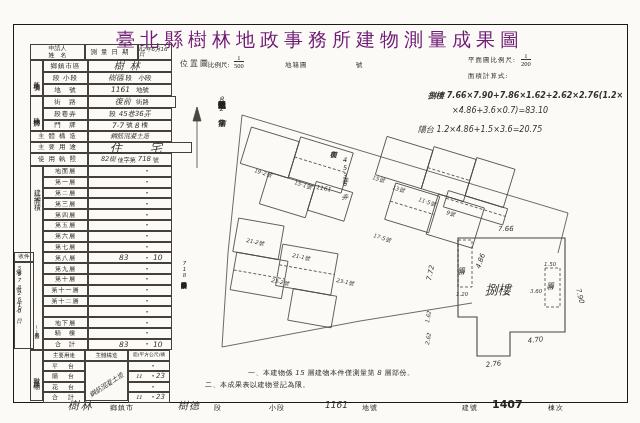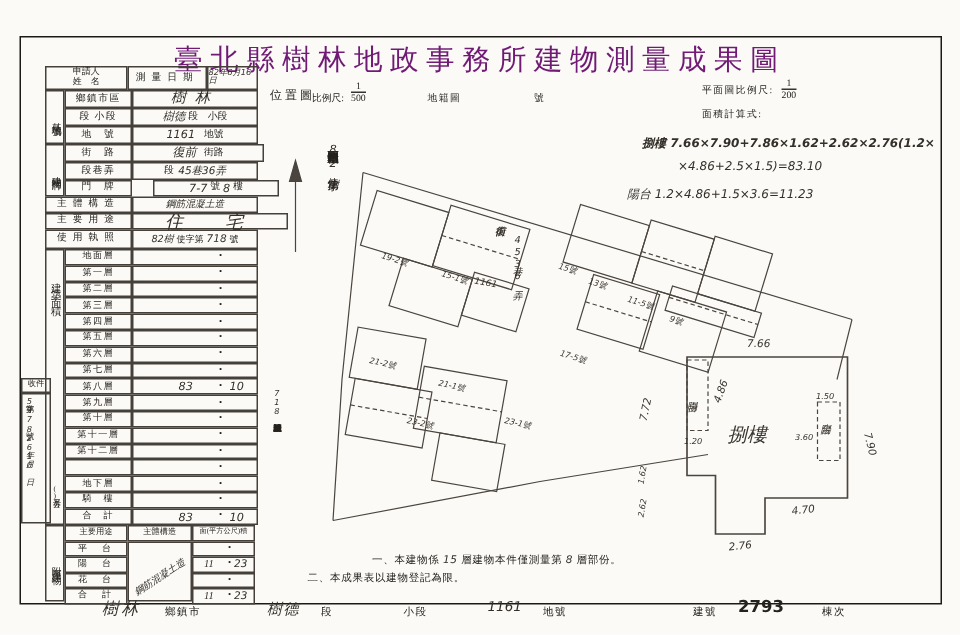--- a/index.html
+++ b/index.html
@@ -70,21 +70,21 @@
   <div class="c" style="left:88px;top:96px;width:88px;height:12px;font-size:6.5px;gap:5px;">
     <span class="hand" style="font-size:8px;">復前</span>
     <span>街路</span>
   </div>
   <div class="c lbl" style="left:43px;top:108px;width:45px;height:12px;">段巷弄</div>
   <div class="c" style="left:88px;top:108px;width:84px;height:12px;font-size:6.5px;gap:3px;">
     <span>段</span>
     <span class="hand" style="font-size:7px;">45巷36弄</span>
   </div>
   <div class="c lbl" style="left:43px;top:120px;width:45px;height:11px;">門　牌</div>
-  <div class="c" style="left:88px;top:120px;width:84px;height:11px;font-size:6.5px;gap:2px;margin-left:14px;">
+  <div class="c" style="left:88px;top:120px;width:84px;height:11px;font-size:6.5px;gap:2px;">
     <span class="hand" style="font-size:7.5px;">7-7</span>
     <span>號</span>
     <span class="hand" style="font-size:7.5px;">8</span>
     <span>樓</span>
   </div>
 
   <div class="c lblw" style="left:30px;top:131px;width:58px;height:11px;">主體構造</div>
   <div class="c hand" style="left:88px;top:131px;width:84px;height:11px;font-size:6.5px;">鋼筋混凝土造</div>
 
   <div class="c lblw" style="left:30px;top:142px;width:58px;height:11px;">主要用途</div>
@@ -132,22 +132,22 @@
   <div class="abs print" style="left:285px;top:61px;font-size:6.5px;letter-spacing:1px;">地籍圖</div>
   <div class="abs print" style="left:356px;top:61px;font-size:6.5px;">號</div>
   <div class="abs print" style="left:468px;top:56px;font-size:6.5px;letter-spacing:1px;">平面圖比例尺:</div>
   <div class="frac" style="left:521px;top:52px;">
     <span class="num">1</span>
     <span>200</span>
   </div>
   <div class="abs print" style="left:468px;top:72px;font-size:6.5px;letter-spacing:1px;">面積計算式:</div>
 
   <div class="abs hand" style="left:428px;top:90px;font-size:8px;white-space:nowrap;font-weight:bold;">捌樓 7.66×7.90+7.86×1.62+2.62×2.76(1.2×</div>
-  <div class="abs hand" style="left:452px;top:106px;font-size:8px;white-space:nowrap;">×4.86+2.5×1.5)=83.10</div>
-  <div class="abs hand" style="left:418px;top:124px;font-size:8px;white-space:nowrap;">陽台 1.2×4.86+1.5×3.6=11.23</div>
+  <div class="abs hand" style="left:452px;top:106px;font-size:8px;white-space:nowrap;">×4.86+3.6×0.7)=83.10</div>
+  <div class="abs hand" style="left:418px;top:124px;font-size:8px;white-space:nowrap;">陽台 1.2×4.86+1.5×3.6=20.75</div>
 
   <svg class="abs" style="left:180px;top:55px;" width="448" height="345" viewBox="0 0 448 345">
     <g stroke="#4a453e" stroke-width="0.8" fill="none">
 
       <g>
         <line x1="17" y1="113" x2="17" y2="62"></line>
         <polygon points="17,52 13,66 21,66" fill="#4a453e"></polygon>
       </g>
 
       <g>
@@ -242,21 +242,21 @@
   <div class="abs notes" style="left:205px;top:380px;white-space:nowrap;">二、本成果表以建物登記為限。</div>
 
   <div class="abs hand" style="left:68px;top:398px;font-size:11px;letter-spacing:2px;">樹林</div>
   <div class="abs foot" style="left:110px;top:403px;">鄉鎮市</div>
   <div class="abs hand" style="left:178px;top:399px;font-size:10px;letter-spacing:1px;">樹德</div>
   <div class="abs foot" style="left:214px;top:403px;">段</div>
   <div class="abs foot" style="left:269px;top:403px;">小段</div>
   <div class="abs hand" style="left:325px;top:400px;font-size:9px;">1161</div>
   <div class="abs foot" style="left:362px;top:403px;">地號</div>
   <div class="abs foot" style="left:462px;top:403px;">建號</div>
-  <div class="abs" style="left:492px;top:398px;font-size:11px;font-weight:bold;font-family:'DejaVu Sans',sans-serif;">2793</div>
+  <div class="abs" style="left:492px;top:398px;font-size:11px;font-weight:bold;font-family:'DejaVu Sans',sans-serif;">1407</div>
   <div class="abs foot" style="left:548px;top:403px;">棟次</div>
 
 <div class="c lbl" style="left: 43px; top: 166px; width: 45px; height: 10.8px; font-size: 6px;">地面層</div>
     <div class="c" style="left: 88px; top: 166px; width: 84px; height: 10.8px;">
       <span class="dot">•</span>
     </div>
     <div class="c lbl" style="left: 43px; top: 176.8px; width: 45px; height: 10.8px; font-size: 6px;">第一層</div>
     <div class="c" style="left: 88px; top: 176.8px; width: 84px; height: 10.8px;">
       <span class="dot">•</span>
     </div>

